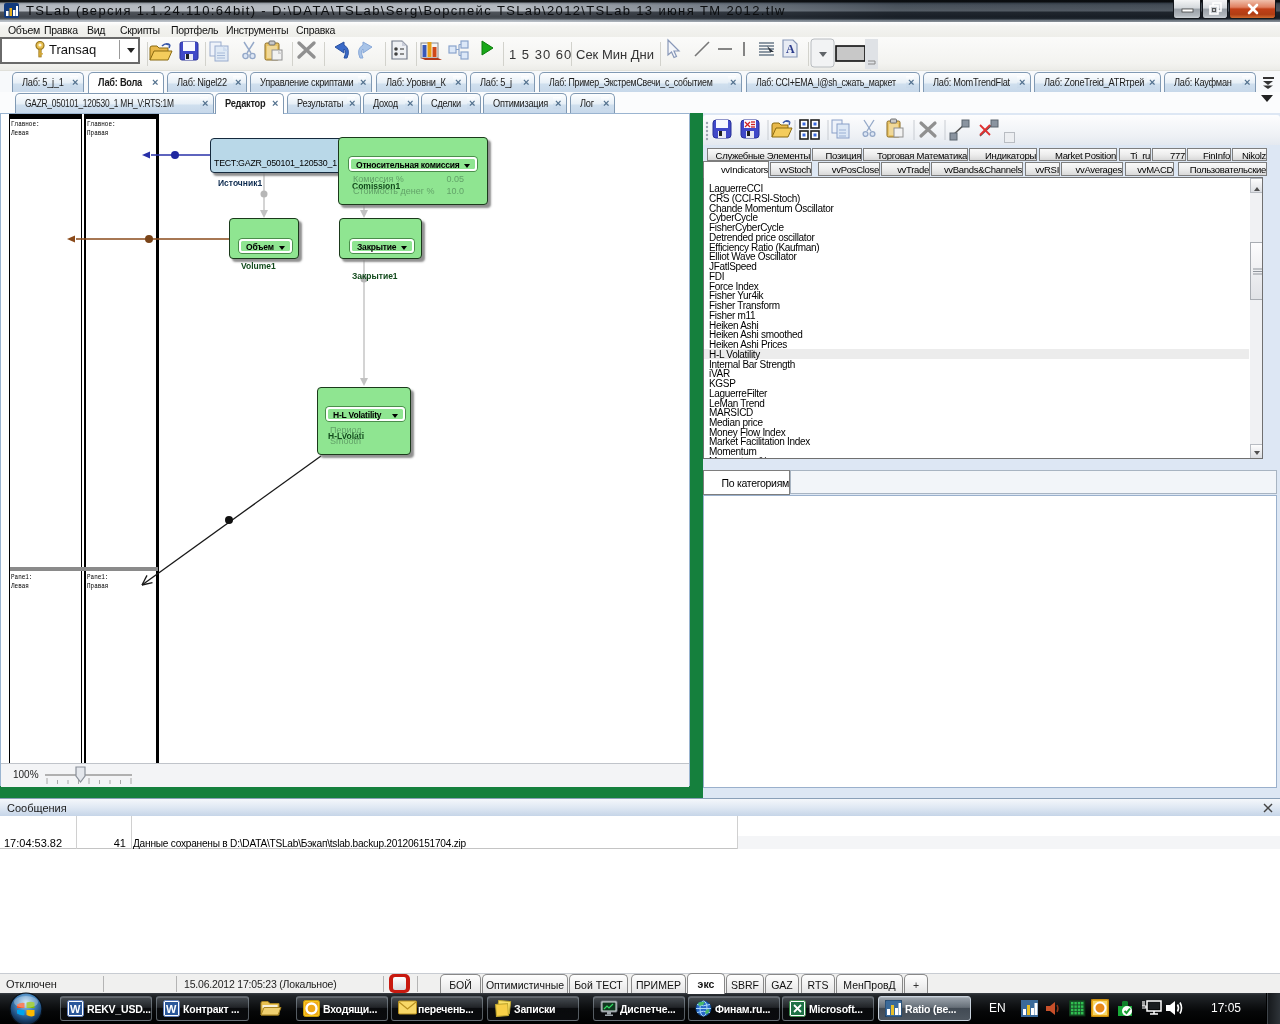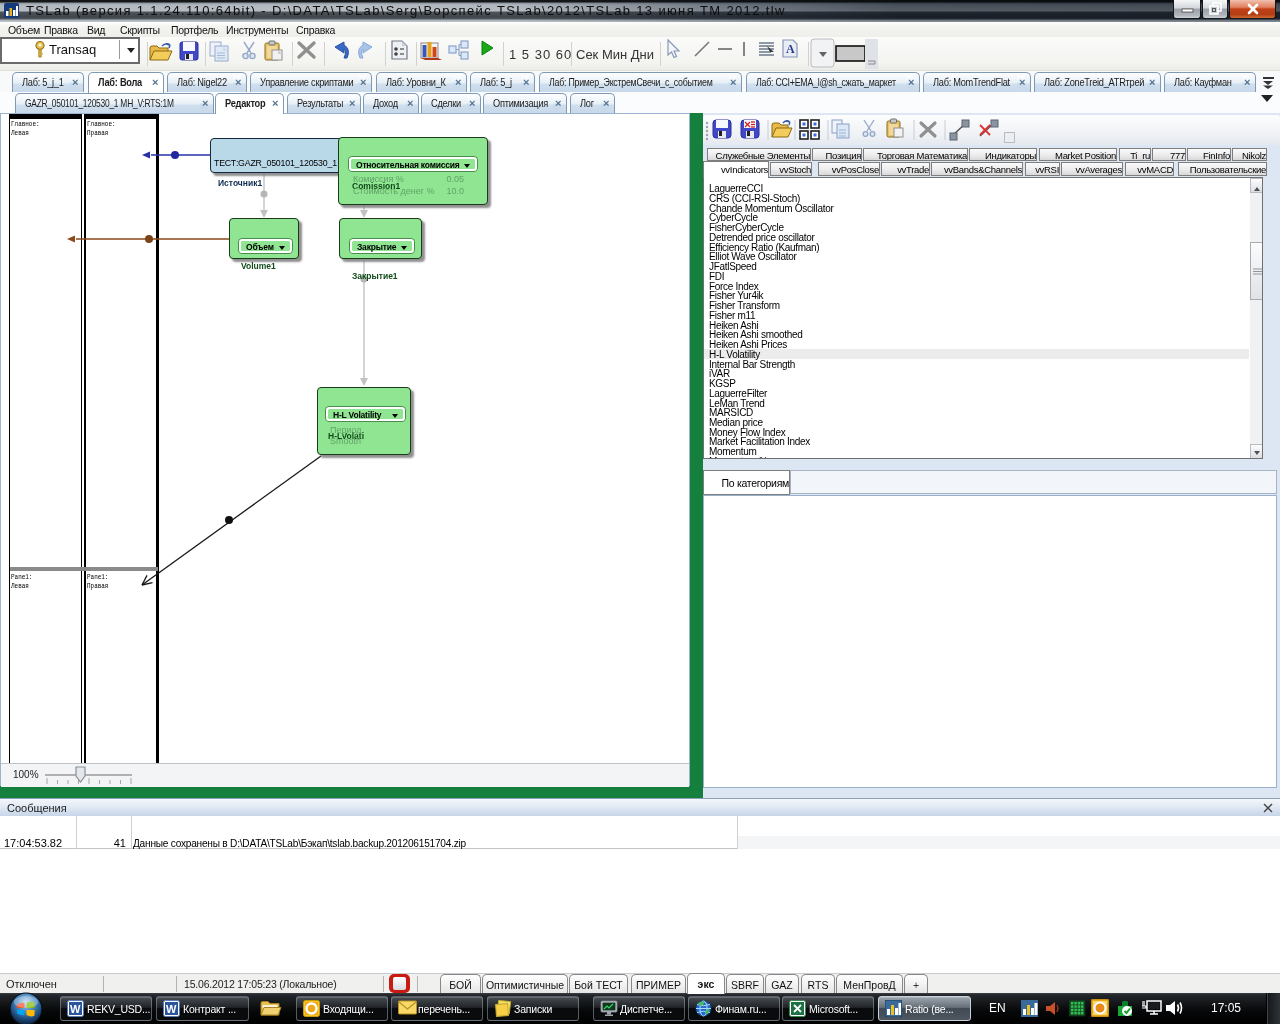--- a/index.html
+++ b/index.html
@@ -55,21 +55,21 @@
 .li{position:absolute;left:5px;font-size:10px;letter-spacing:-0.3px;color:#000;white-space:nowrap;line-height:10px;}
 
 #messages{left:0;top:798px;width:1280px;height:175px;background:#fff;}
 #statusbar{left:0;top:973px;width:1280px;height:20px;background:#f0f0ef;border-top:1px solid #c8ccd2;}
 #taskbar{left:0;top:993px;width:1280px;height:31px;background:linear-gradient(180deg,#3c4147 0,#23272b 2px,#101214 40%,#060708 60%,#000 100%);}
 .stab{position:absolute;top:0px;height:20px;border:1px solid #888;border-bottom:none;border-radius:5px 5px 0 0;background:linear-gradient(180deg,#fefefe 0,#efefef 60%,#e2e2e2 100%);font-size:10.5px;color:#111;text-align:center;padding-top:4px;}
 .stab.act{top:-1px;height:21px;background:#fff;font-weight:bold;z-index:2;}
 .tkb{position:absolute;top:3px;height:25px;border:1px solid rgba(150,160,170,.55);border-radius:3px;background:linear-gradient(180deg,rgba(120,128,136,.45) 0,rgba(70,76,84,.35) 45%,rgba(10,12,14,.55) 50%,rgba(16,18,22,.6) 100%);box-shadow:inset 0 1px 0 rgba(255,255,255,.18);overflow:hidden;}
 .tkb.act{background:linear-gradient(180deg,rgba(200,210,220,.75) 0,rgba(150,162,175,.65) 45%,rgba(90,102,115,.7) 50%,rgba(110,122,135,.7) 100%);border-color:#c8d2dc;}
 .tkb .ico{position:absolute;left:6px;top:3px;}
-.tkb .tkt{position:absolute;left:26px;top:6px;font-size:10.5px;letter-spacing:-0.2px;color:#fff;white-space:nowrap;}
+.tkb .tkt{position:absolute;left:26px;top:6px;font-size:10.5px;letter-spacing:-0.2px;color:#fff;white-space:nowrap;font-weight:bold;}
 </style></head>
 <body>
 <div id="root">
 <div id="title" class="ab">
       <span class="ttxt ab">TSLab (версия 1.1.24.110:64bit) - D:\DATA\TSLab\Serg\Ворспейс TSLab\2012\TSLab 13 июня  ТМ 2012.tlw</span>
 <svg class="ab" style="left:4px;top:3px" width="16" height="16">
         <rect x="0" y="0" width="15" height="15" rx="2" fill="#123a7c"></rect>
         <rect x="2" y="8" width="2.5" height="5" fill="#fff"></rect>
         <rect x="5.5" y="5" width="2.5" height="8" fill="#e8b020"></rect>
         <rect x="9" y="7" width="2.5" height="6" fill="#fff"></rect>

